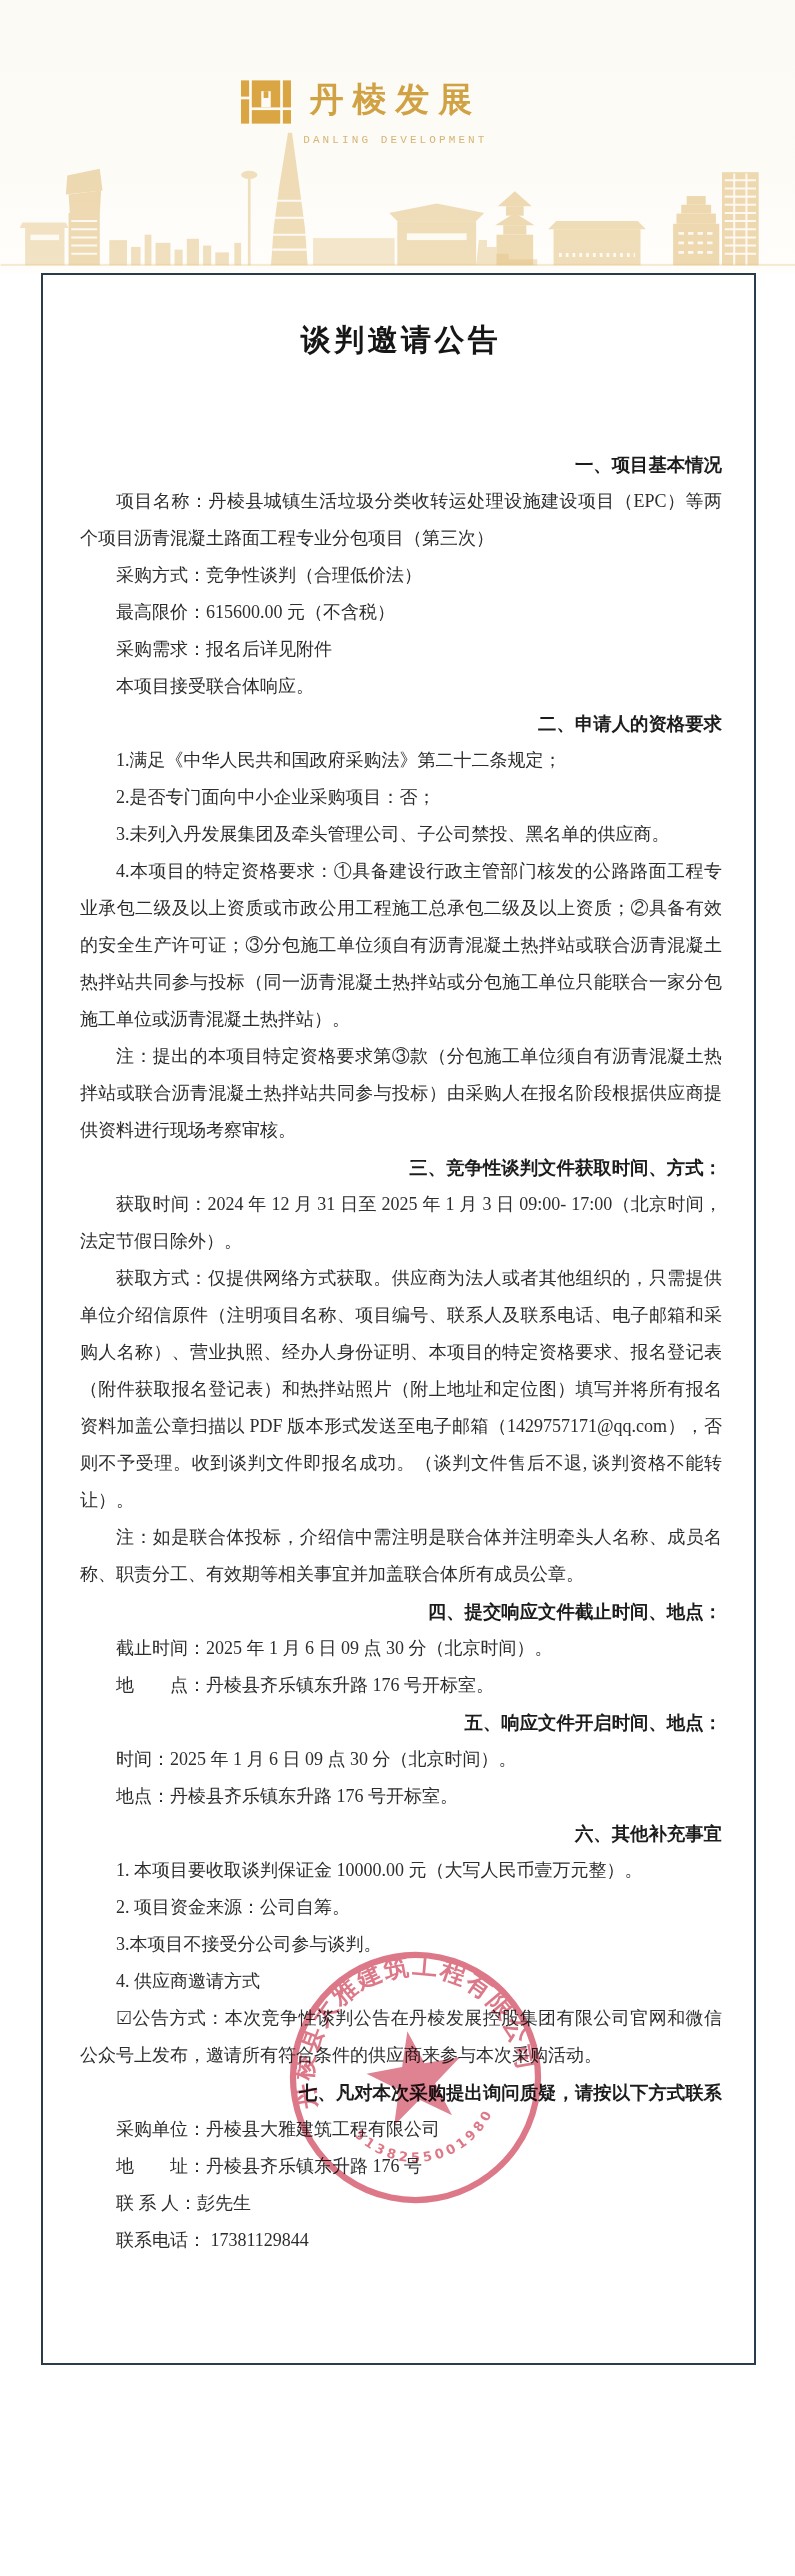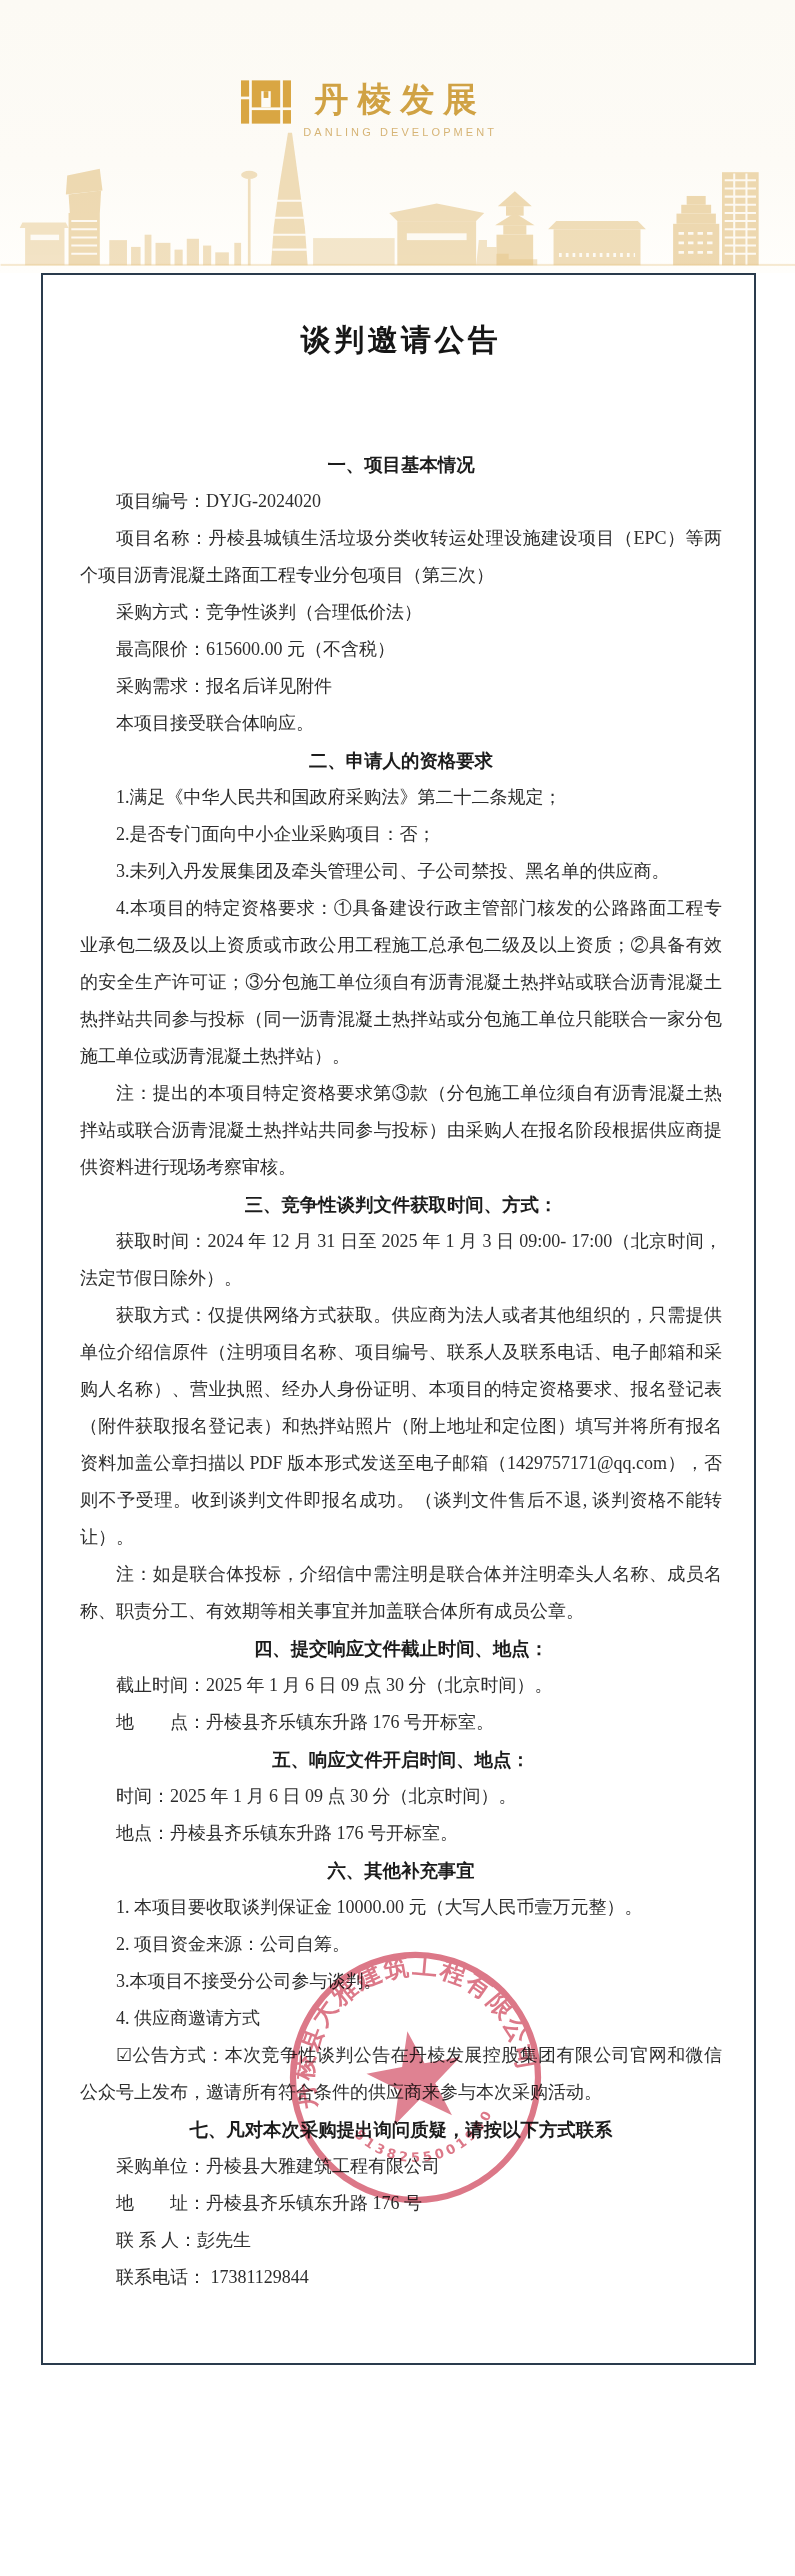--- a/index.html
+++ b/index.html
@@ -6,30 +6,30 @@
   .canvas{position:relative;width:796px;height:2512px;background:#ffffff;overflow:hidden;
           font-family:"Liberation Serif",serif;}
   
   .letterhead{position:absolute;left:0;top:0;width:796px;height:273px;
               background:linear-gradient(180deg,#fcfaf4 0%,#fdfbf6 60%,#fffefb 100%);}
   .brand{position:absolute;left:241px;top:80px;display:flex;align-items:flex-start;}
   .logo{width:50px;height:44px;margin-right:12.2px;}
   .brand-text{display:flex;flex-direction:column;align-items:center;}
   .brand-cn{font-family:"Liberation Serif",serif;font-weight:700;font-size:34px;line-height:39px;
             color:#d0a244;letter-spacing:8.8px;white-space:nowrap;}
-  .brand-en{font-family:Liberation Sans, sans-serif;font-size:11px;line-height:13.6px;color:#d6b476;
-            letter-spacing:3.1px;margin-top:7px;white-space:nowrap;}
+  .brand-en{font-family:Liberation Mono, monospace;font-size:11px;line-height:13.6px;color:#d6b476;
+            letter-spacing:3.1px;margin-top:15px;white-space:nowrap;}
   .skyline{position:absolute;left:0;top:126px;width:796px;height:144px;}
   
   .doc-page{position:absolute;left:41px;top:273px;width:715px;height:2092px;background:#ffffff;
             border:2.7px solid #2a3b4c;box-sizing:border-box;padding:46px 32px 8px 37px;}
   .doc-title{font:700 30px/38px "Liberation Serif",serif;letter-spacing:3.4px;text-align:center;
              color:#161616;margin:0 0 87px 0;}
   .sec-h{font-family:"Liberation Sans",sans-serif;font-weight:700;font-size:18.4px;line-height:37px;
-         color:#1c1c1c;margin:0;text-align:center;}
+         color:#1c1c1c;margin:0;text-align:right;}
   .para{font-family:"Liberation Serif",serif;font-size:18px;line-height:37px;color:#2d2d2d;
         margin:0;text-indent:2em;text-align:justify;}
   
   .stamp{position:absolute;left:278px;top:1940px;width:275px;height:275px;
          transform:rotate(-10deg);opacity:.8;mix-blend-mode:multiply;pointer-events:none;}
   
   .end-mark{position:absolute;left:0;top:2532px;width:796px;text-align:center;
             font-family:"Liberation Sans",sans-serif;font-weight:700;font-size:25px;
             letter-spacing:6.1px;color:#1f1f1f;}
 </style>
@@ -137,21 +137,20 @@
         <rect x="0" y="203" width="1170" height="3" opacity="0.35"></rect>
       </g>
     </svg>
   </div>
 
   <div class="doc-page">
     <h1 class="doc-title">谈判邀请公告</h1>
 
     <section>
       <h2 class="sec-h">一、项目基本情况</h2>
-      <p class="para">项目编号：DYJG-2024020</p>
       <p class="para">项目名称：丹棱县城镇生活垃圾分类收转运处理设施建设项目（EPC）等两个项目沥青混凝土路面工程专业分包项目（第三次）</p>
       <p class="para">采购方式：竞争性谈判（合理低价法）</p>
       <p class="para">最高限价：615600.00 元（不含税）</p>
       <p class="para">采购需求：报名后详见附件</p>
       <p class="para">本项目接受联合体响应。</p>
     </section>
 
     <section>
       <h2 class="sec-h">二、申请人的资格要求</h2>
       <p class="para">1.满足《中华人民共和国政府采购法》第二十二条规定；</p>

